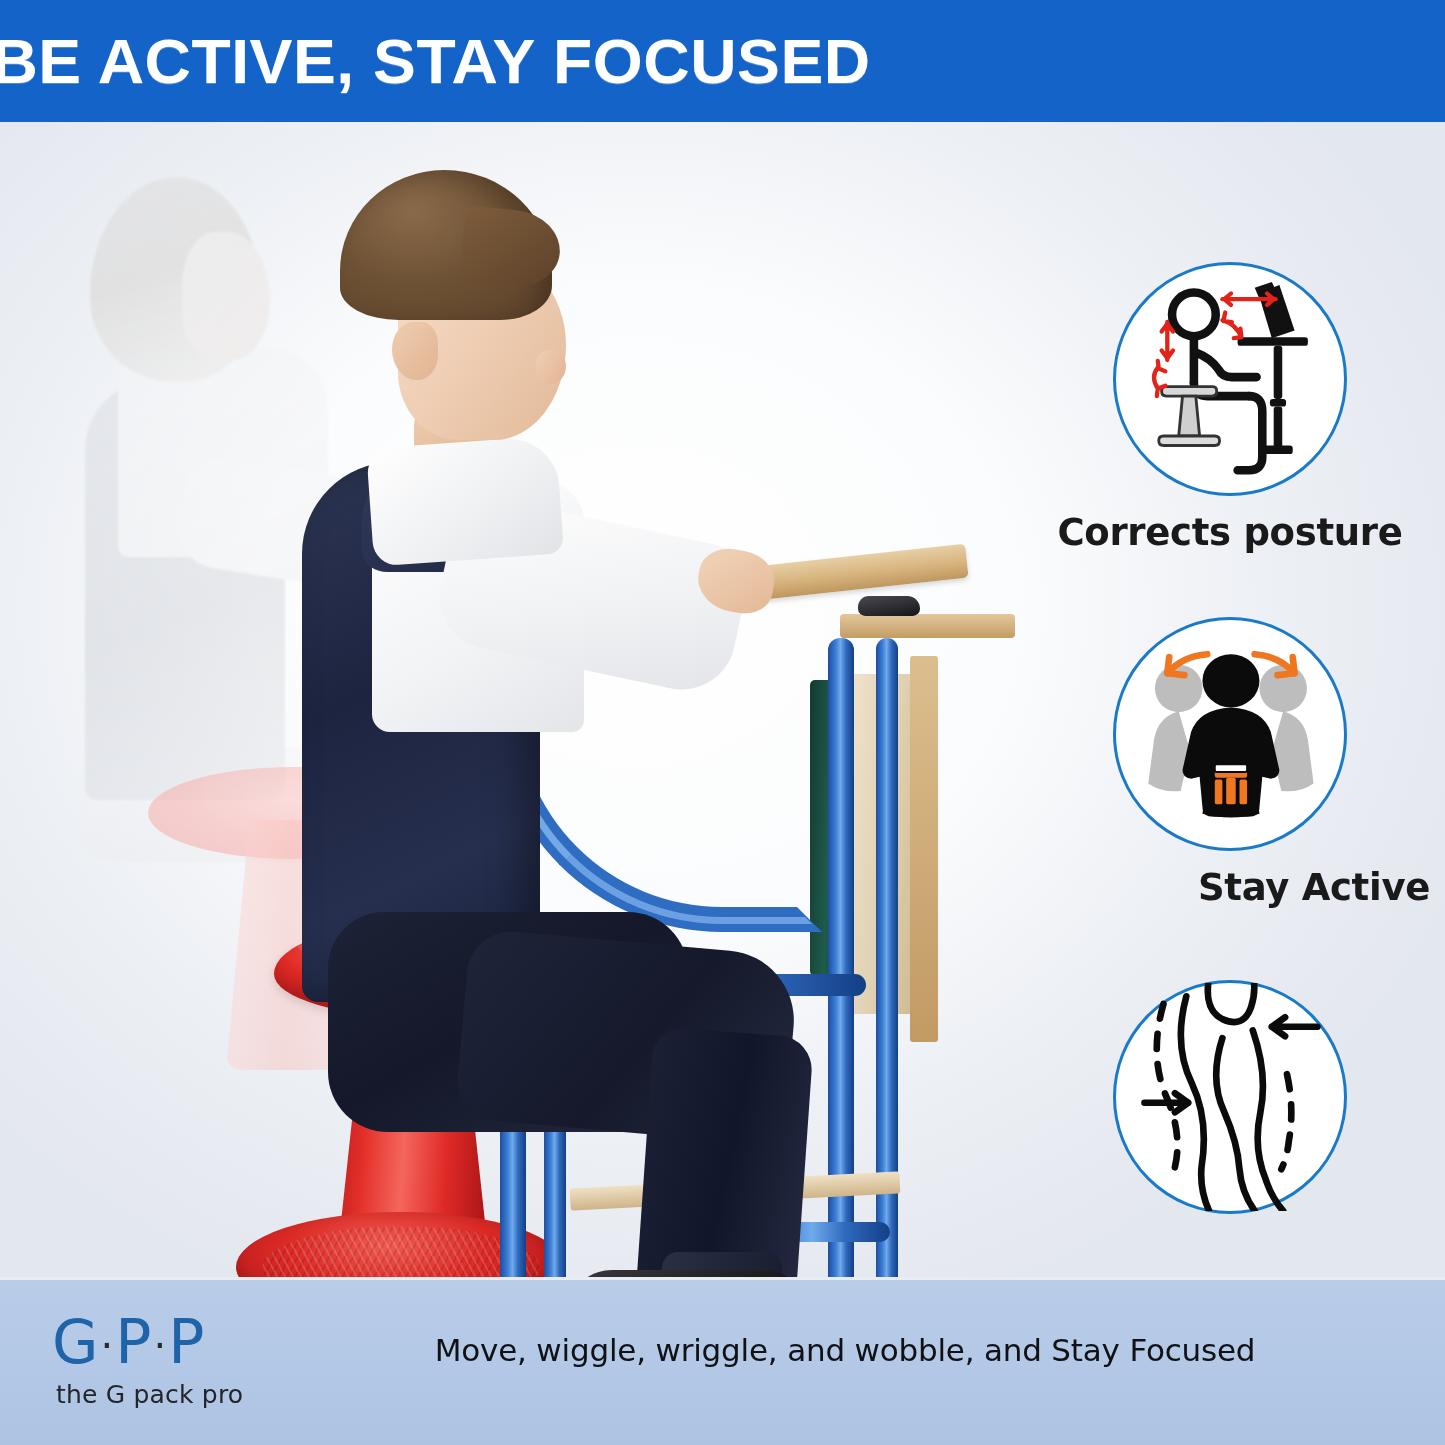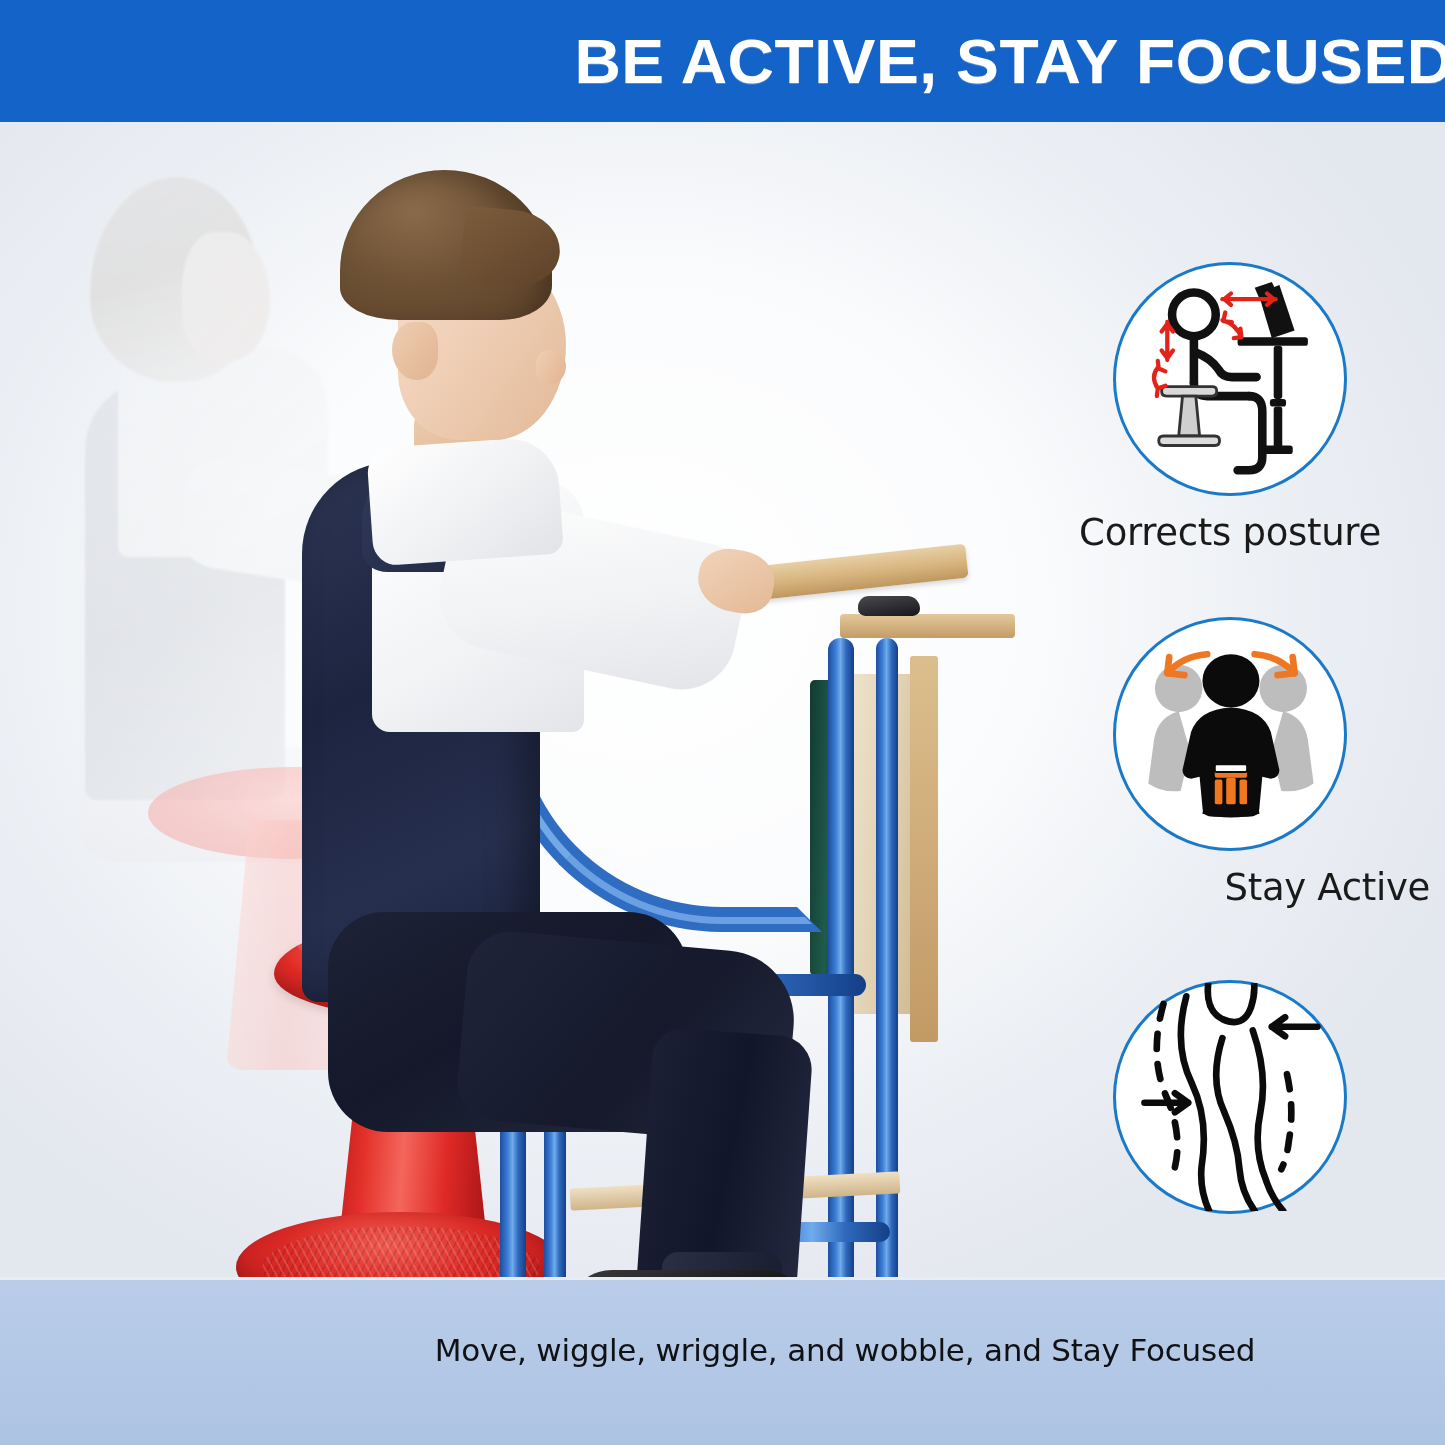--- a/index.html
+++ b/index.html
@@ -8,21 +8,21 @@
     font-family:"Liberation Sans", sans-serif;
     background:#ffffff;
     overflow:hidden;
     position:relative;
   }
 
   
   #header-banner{
     position:absolute; left:0; top:0; width:1445px; height:122px;
     background:#1463c8;
-    display:flex; align-items:center; justify-content:flex-end;
+    display:flex; align-items:center; justify-content:flex-start;
   }
   #header-title{
     color:#ffffff;
     font-size:63px;
     font-weight:bold;
     letter-spacing:0.5px;
     font-family:"Liberation Sans Narrow","Liberation Sans",sans-serif;
     transform:scaleX(1.02);
     white-space:nowrap;
     text-shadow:0 1px 0 rgba(255,255,255,.25);
@@ -325,21 +325,21 @@
 
   .feature-circle{
     width:234px; height:234px; margin:0 auto;
     border:3px solid #1a7ac8; border-radius:50%;
     background:radial-gradient(circle at 46% 40%, #ffffff 0%, #ffffff 70%, #fbfcfd 100%);
     position:relative;
   }
   .feature-label{
     margin-top:16px;
     font-family:"DejaVu Sans", sans-serif;
-    font-size:37px; font-weight:400; color:#1a1a1a;
+    font-size:37px; font-weight:700; color:#1a1a1a;
     line-height:1.14; letter-spacing:-.3px;
   }
 
   .feature-svg{ position:absolute; left:0; top:0; width:100%; height:100%; }
 
   
   #footer-bar{
     position:absolute; left:0; top:1277px; width:1445px; height:168px;
     background:linear-gradient(180deg,#b9cde9 0%,#b3c8e6 55%,#adc3e2 100%);
     border-top:3px solid #e8ecf3;
@@ -544,14 +544,18 @@
             <path d="M30 126 h46 M76 126 l-14 -10 M76 126 l-14 10"></path>
           </g>
         </svg>
       </div>
     </div>
 
   </div>
 </div>
 
 <div id="footer-bar">
+  <div id="footer-logo">
+    <div id="logo-mark"><span>G</span><span class="dot">·</span><span>P</span><span class="dot">·</span><span>P</span></div>
+    <div id="logo-tagline">the  G pack pro</div>
+  </div>
   <div id="footer-tagline">Move, wiggle, wriggle, and wobble, and Stay Focused</div>
 </div>
 
 </body></html>

